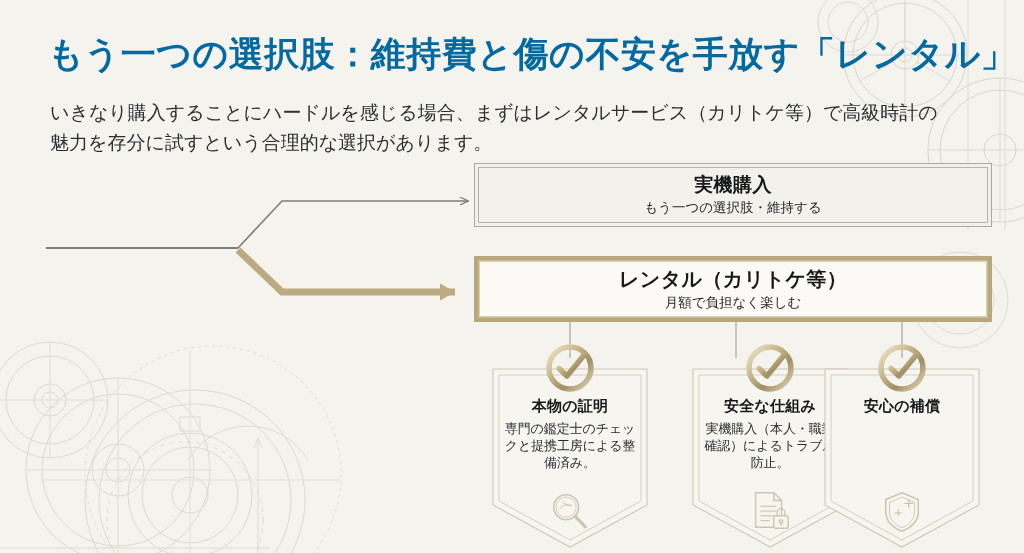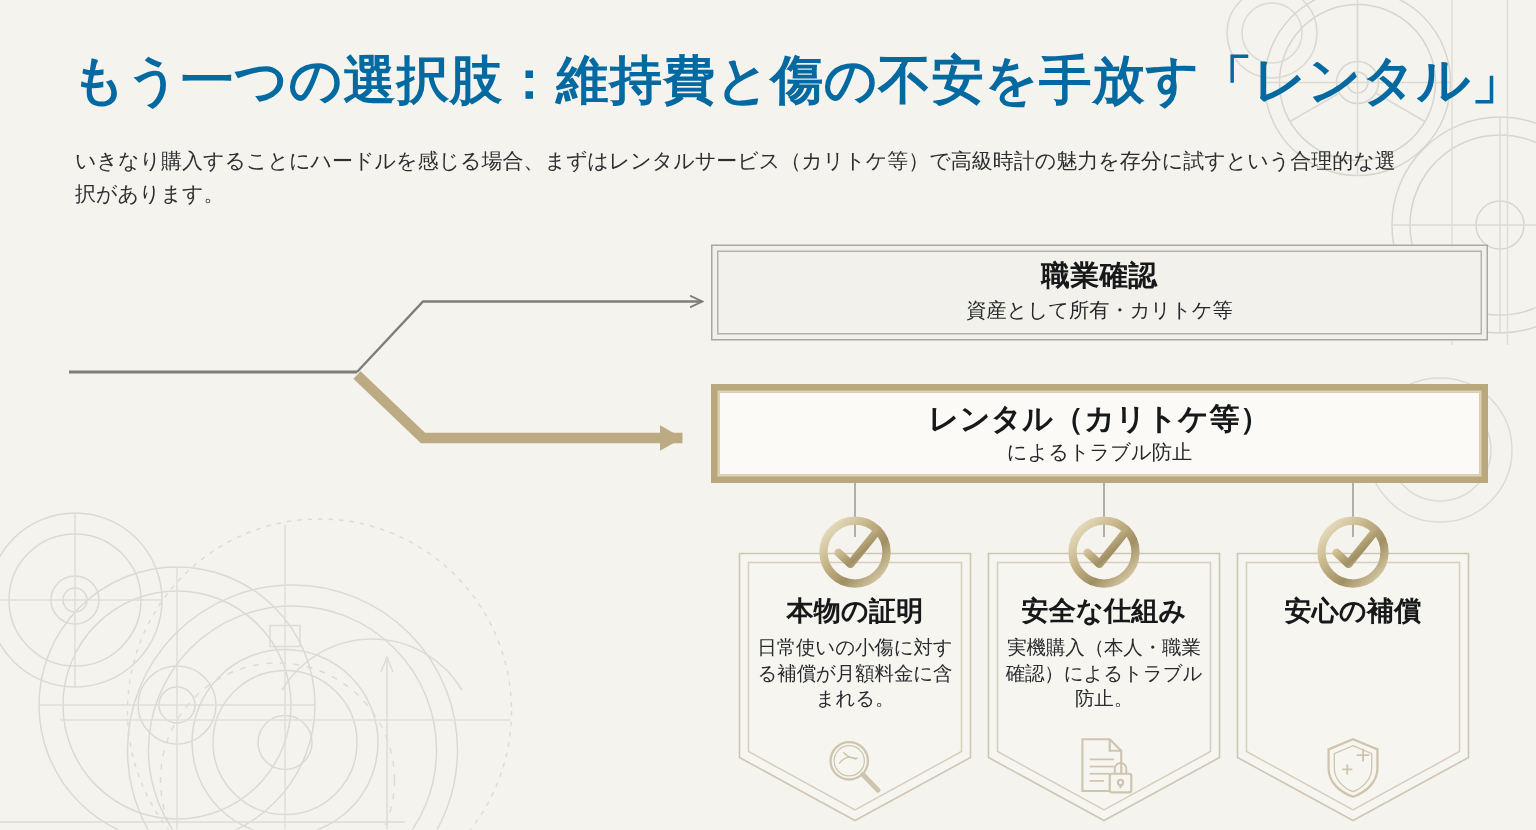--- a/index.html
+++ b/index.html
@@ -34,21 +34,21 @@
     letter-spacing: 0.5px;
     color: #0369a1;
     line-height: 1.18;
     z-index: 3;
     white-space: nowrap;
   }
   #page-subtitle {
     position: absolute;
     left: 50px; top: 97px;
     width: 888px;
-    font-size: 14px;
+    font-size: 19px;
     color: #2d2e30;
     line-height: 1.6;
     z-index: 3;
   }
   
   #connectors {
     position: absolute; left: 0; top: 0;
     width: 1024px; height: 553px;
     z-index: 2;
     pointer-events: none;
@@ -109,35 +109,35 @@
   }
   
   .card {
     position: absolute;
     width: 158px;
     height: 182px;
     top: 367px;
     z-index: 3;
   }
   #card-0 { left: 491px; }
-  #card-1 { left: 657px; }
+  #card-1 { left: 691px; }
   #card-2 { left: 823px; }
   .card-shape {
     position: absolute; inset: 0;
     width: 100%; height: 100%;
   }
   .card-content {
     position: absolute;
     left: 0; right: 0; top: 30px;
     text-align: center;
     padding: 0 10px;
     box-sizing: border-box;
   }
   .card-title {
-    font-size: 18px;
+    font-size: 15px;
     font-weight: bold;
     color: #17181a;
     line-height: 1.2;
     letter-spacing: 0.2px;
   }
   .card-body {
     margin-top: 5px;
     font-size: 13px;
     color: #2a2b2e;
     line-height: 1.32;
@@ -287,29 +287,29 @@
 
     <g stroke="#a8a7a1" stroke-width="1.2">
       <line x1="570" y1="322" x2="570" y2="358"></line>
       <line x1="736" y1="322" x2="736" y2="358"></line>
       <line x1="902" y1="322" x2="902" y2="358"></line>
     </g>
   </svg>
 
   <div class="option-box" id="box-purchase">
     <div class="inner">
-      <div class="box-title">職業確認</div>
-      <div class="box-sub">資産として所有・カリトケ等</div>
+      <div class="box-title">実機購入</div>
+      <div class="box-sub">もう一つの選択肢・維持する</div>
     </div>
   </div>
 
   <div class="option-box" id="box-rental">
     <div class="inner">
       <div class="box-title">レンタル（カリトケ等）</div>
-      <div class="box-sub">によるトラブル防止</div>
+      <div class="box-sub">月額で負担なく楽しむ</div>
     </div>
   </div>
 
   <div class="card" id="card-0">
     <svg class="card-shape" viewBox="0 0 158 182" xmlns="http://www.w3.org/2000/svg">
       <path d="M2,2 H156 V138 L79,180 L2,138 Z" fill="#f6f5f0" stroke="#cfc7b4" stroke-width="1.1"></path>
       <path d="M8,8 H150 V134 L79,173 L8,134 Z" fill="none" stroke="#d6cfbe" stroke-width="1"></path>
     </svg>
     <svg class="check-badge" viewBox="0 0 56 56" xmlns="http://www.w3.org/2000/svg">
       <defs>
@@ -318,21 +318,21 @@
           <stop offset="35%" stop-color="#c9b88c"></stop>
           <stop offset="65%" stop-color="#a08f62"></stop>
           <stop offset="100%" stop-color="#e3d8b8"></stop>
         </linearGradient>
       </defs>
       <circle cx="28" cy="28" r="21" fill="none" stroke="url(#goldGrad0)" stroke-width="5.5"></circle>
       <path d="M17,28.5 L25,36 L42,15" fill="none" stroke="url(#goldGrad0)" stroke-width="5.5" stroke-linecap="round" stroke-linejoin="round"></path>
     </svg>
     <div class="card-content">
       <div class="card-title">本物の証明</div>
-      <div class="card-body">日常使いの小傷に対する補償が月額料金に含まれる。</div>
+      <div class="card-body">専門の鑑定士のチェックと提携工房による整備済み。</div>
     </div>
     <svg class="card-watermark" viewBox="0 0 48 48" xmlns="http://www.w3.org/2000/svg">
       <g fill="none" stroke="#cdc3ab" stroke-width="1.6">
         <circle cx="20" cy="19" r="13"></circle>
         <circle cx="20" cy="19" r="10.5" stroke-width="0.9"></circle>
         <path d="M29.5,28.5 L40,39.5" stroke-width="3.4" stroke-linecap="round"></path>
         <path d="M13,21 q5,-7 12,-3" stroke-width="1"></path>
         <path d="M16,13 q4,5 10,4" stroke-width="1"></path>
       </g>
     </svg>

